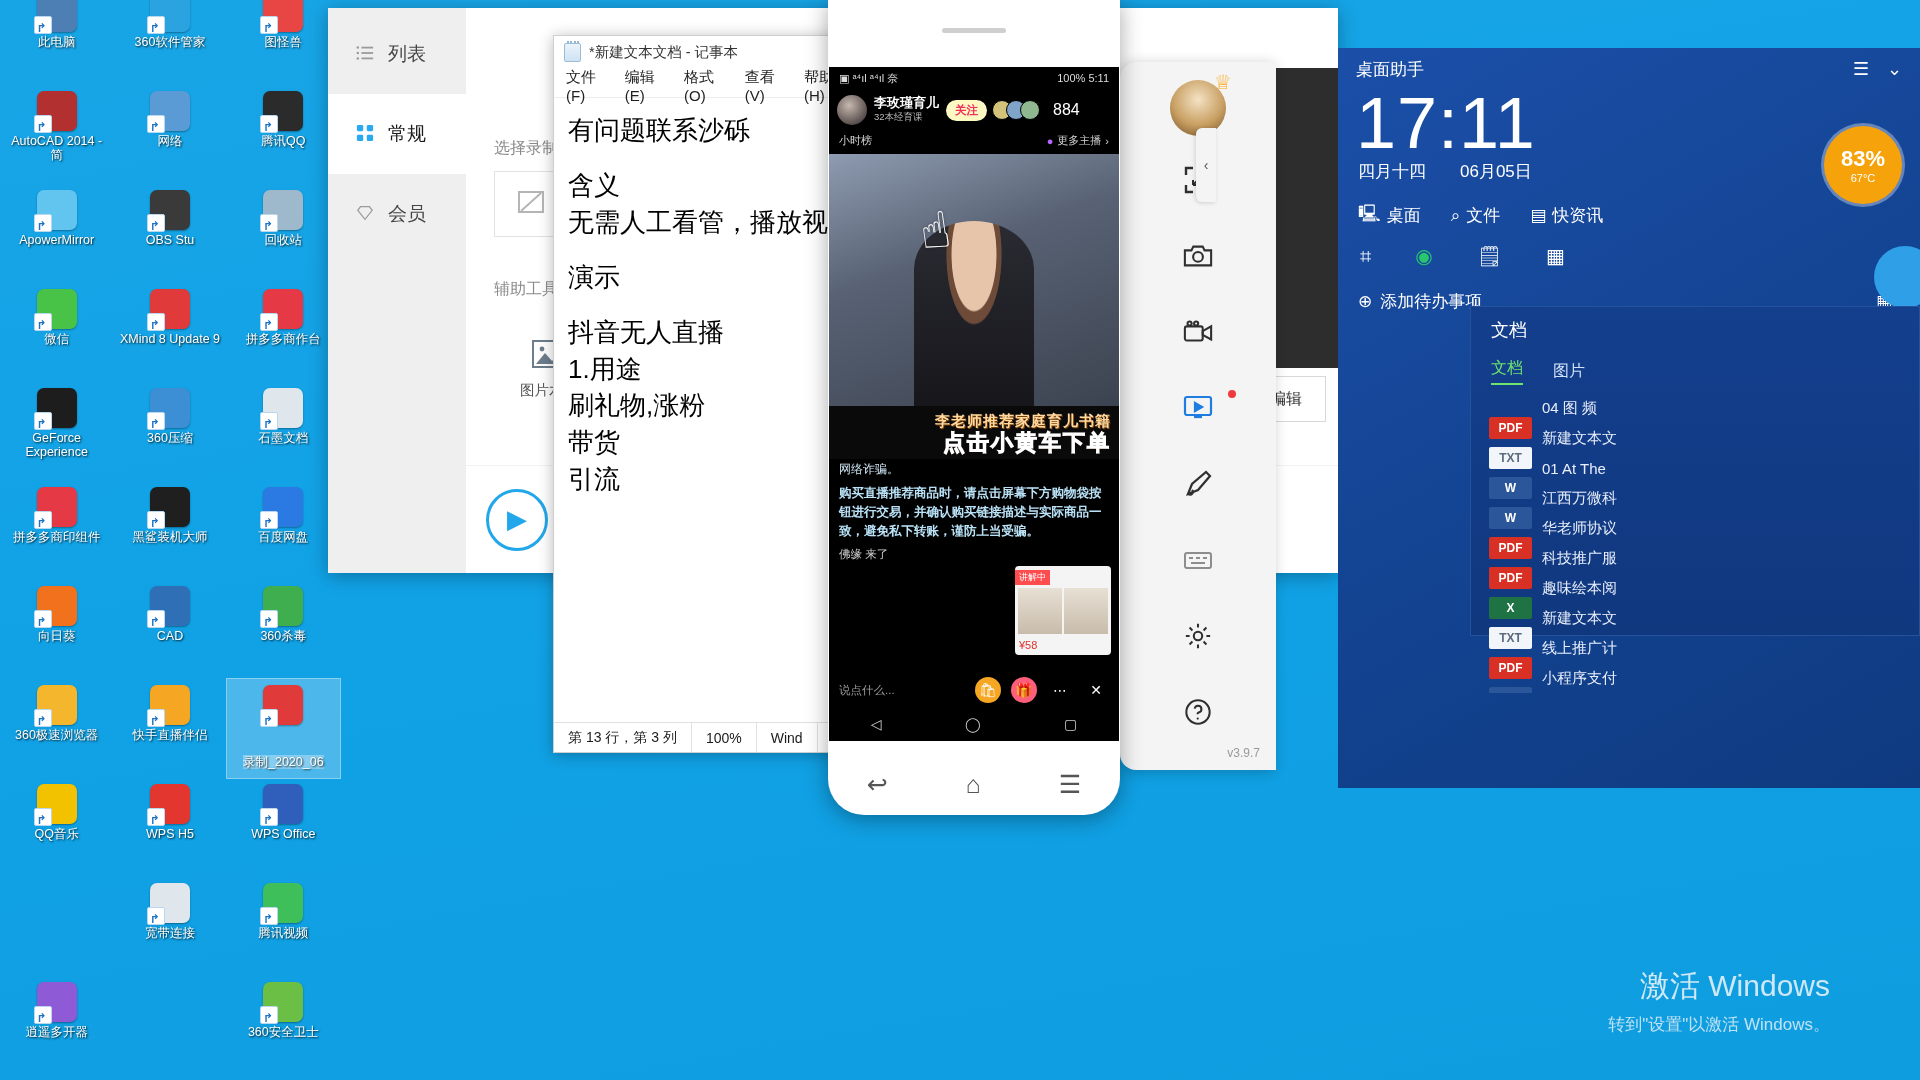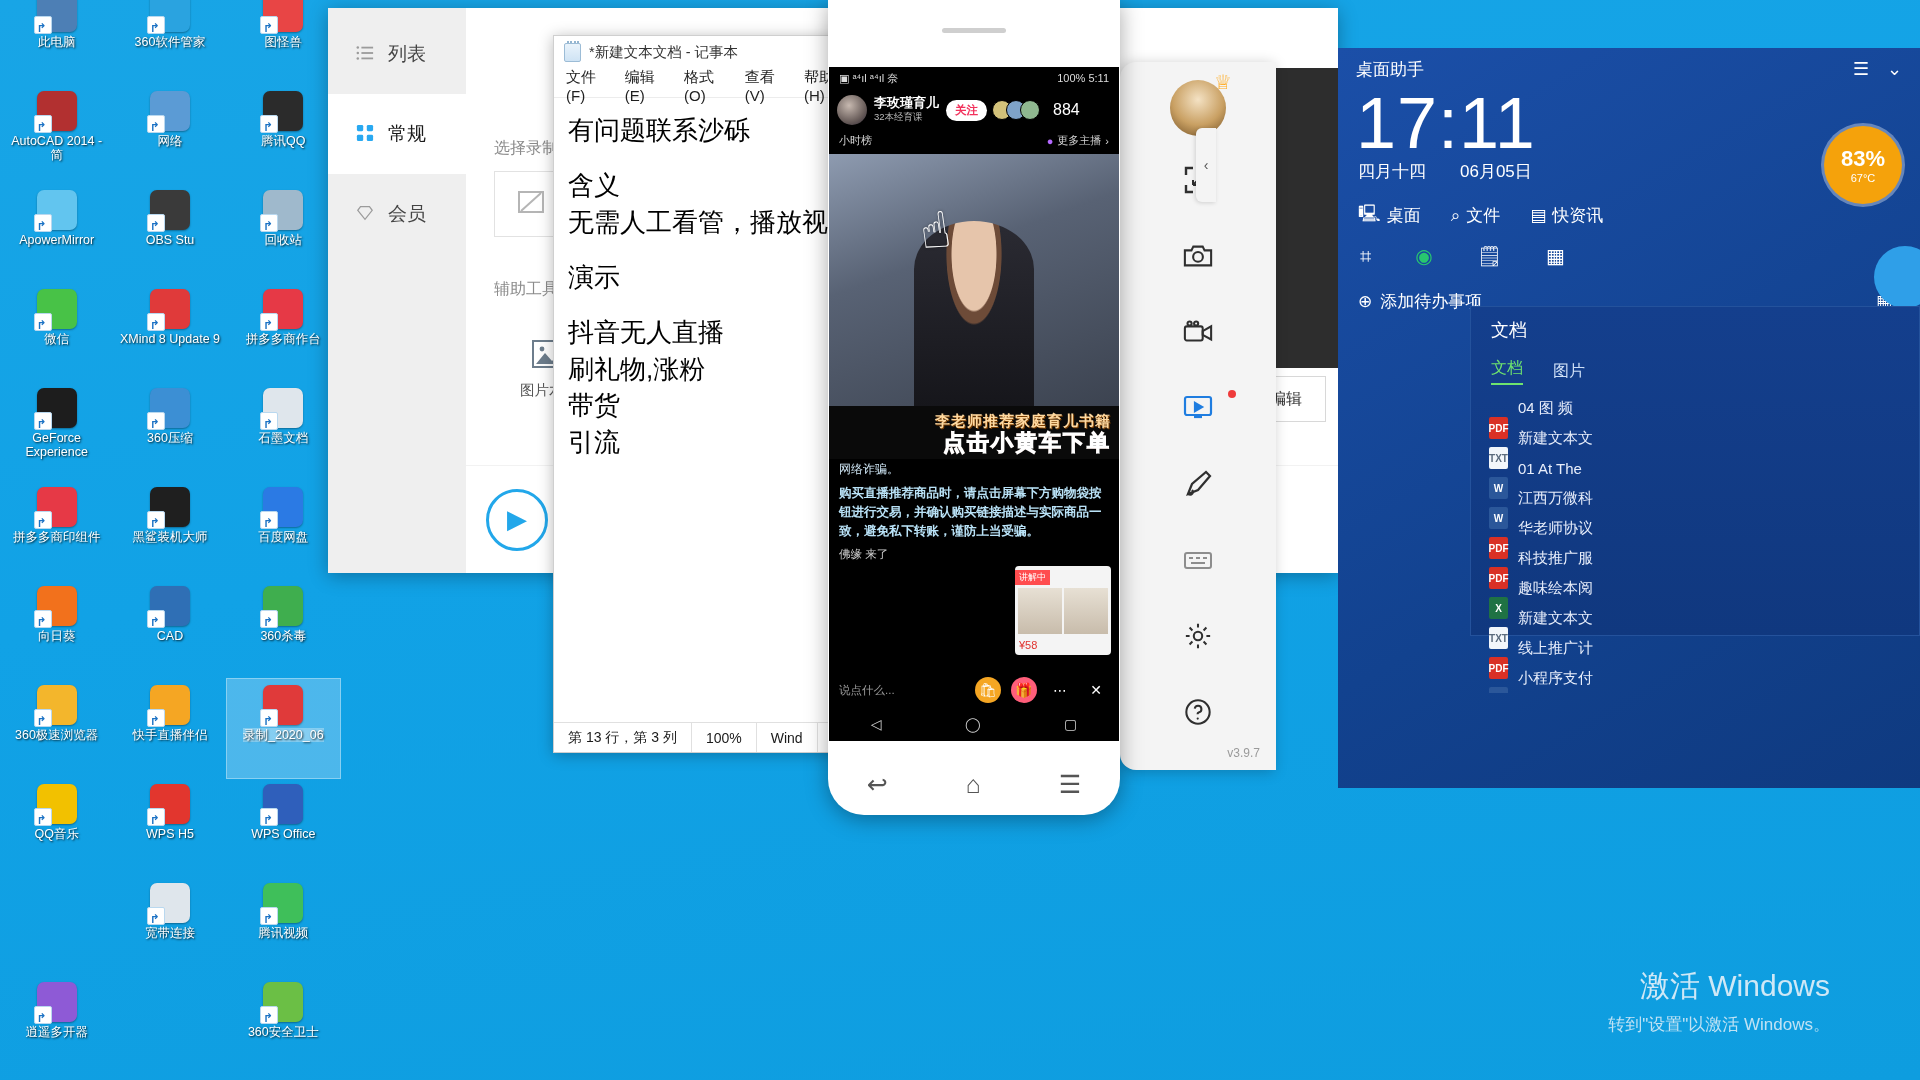--- a/index.html
+++ b/index.html
@@ -38,21 +38,21 @@
   .dicon .glyph::before{
     content:"\21B1"; position:absolute; left:0px; bottom:-3px;
     font-size:12px;color:#1c72c4; z-index:2; font-weight:bold;
   }
   .dicon .lbl{
     margin-top:3px;font-size:12.5px;color:#fff;text-align:center;
     line-height:1.15; max-width:104px; word-break:break-word;
     text-shadow:1px 1px 2px rgba(0,0,0,.85);
   }
   .dicon.sel .lbl{ background:rgba(255,255,255,.32); }
-  .dicon.sel{ background:rgba(150,210,245,.45); outline:1px solid rgba(255,255,255,.5);}
+  .dicon.sel{ background:rgba(150,210,245,.45); outline:1px solid rgba(255,255,255,.5);gap:27px;}
   
   #ev{
     position:absolute; left:328px; top:8px; width:1010px; height:565px;
     background:#fff; box-shadow:0 3px 18px rgba(0,0,0,.3);
     display:flex; overflow:hidden;
   }
   #ev .nav{ width:138px; background:#efefef; padding-top:6px;}
   #ev .nav .item{
     height:80px;display:flex;align-items:center;gap:12px;padding-left:28px;
     font-size:19px;color:#444;
@@ -111,21 +111,21 @@
   #phone .notch{width:64px;height:5px;border-radius:3px;background:#cfcfcf;margin-top:28px;}
   #phone .screen{
     margin-top:22px;width:290px;flex:1;background:#000;position:relative;overflow:hidden;
     color:#fff;
   }
   .statusbar{height:22px;display:flex;align-items:center;padding:0 10px;font-size:11px;color:#ddd;justify-content:space-between;}
   .streamrow{display:flex;align-items:center;gap:7px;padding:6px 8px;}
   .avatar{width:30px;height:30px;border-radius:50%;background:radial-gradient(circle at 40% 35%,#c7b9b0,#6b5f5c 60%,#2b2430);flex:none;}
   .sname{font-size:13px;font-weight:bold;line-height:1.15;}
   .ssub{font-size:9.5px;color:#bbb;}
-  .follow{background:#ffffff;color:#f2325c;font-size:11.5px;font-weight:bold;border-radius:11px;padding:3px 9px;}
+  .follow{background:#fef9c3;color:#f2325c;font-size:11.5px;font-weight:bold;border-radius:11px;padding:3px 9px;}
   .viewers{display:flex;align-items:center;gap:-6px;margin-left:4px;}
   .vdot{width:20px;height:20px;border-radius:50%;margin-left:-6px;border:1px solid #000;}
   .count{font-size:16px;margin-left:6px;}
   .rankrow{display:flex;align-items:center;justify-content:space-between;padding:2px 10px 6px;font-size:11px;color:#d5d5d5;}
   .rank-right{display:flex;align-items:center;gap:4px;}
   .vid{height:252px;background:linear-gradient(160deg,#8e9bb0,#586274 40%,#3c4350);position:relative;overflow:hidden;}
   .vid .teacher{position:absolute;left:50%;transform:translateX(-50%);bottom:0;width:120px;height:185px;background:radial-gradient(ellipse at 50% 18%,#e6c5ab 0 26%,#6d4b38 27% 32%,transparent 33%),linear-gradient(#2b2b33,#16161b);border-radius:50% 50% 0 0/26% 26% 0 0;}
   .banner{background:#0a0a0a;padding:6px 8px 4px;text-align:right;}
   .b1{font-size:15px;font-weight:bold;color:#ffd9a0;text-shadow:1px 1px 0 #7a3d00;letter-spacing:1px;}
   .b2{font-size:22px;font-weight:bold;color:#ff5a1f;-webkit-text-stroke:1px #fff;letter-spacing:2px;line-height:1.1;}
@@ -194,21 +194,21 @@
   
   #doclist{
     position:absolute;left:1470px;top:306px;width:450px;height:330px;
     background:linear-gradient(#143f8d,#10387f);border:1px solid #24529c;
   }
   #doclist .dh{height:46px;display:flex;align-items:center;padding-left:20px;font-size:18px;color:#fff;}
   #doclist .tabs{display:flex;gap:30px;padding:0 20px;height:36px;align-items:center;font-size:16px;color:#cfe0f7;}
   #doclist .tabs .t.active{color:#6ee36e;border-bottom:2px solid #6ee36e;padding-bottom:4px;}
   #doclist .rows{padding:4px 0 0 18px;overflow:hidden;}
   .drow{display:flex;align-items:center;gap:10px;height:30px;font-size:15px;color:#e8eefb;white-space:nowrap;}
-  .ficon{width:19px;height:22px;border-radius:2px;display:flex;align-items:center;justify-content:center;font-size:10px;font-weight:bold;color:#fff;flex:none;margin-top:40px;}
+  .ficon{width:43px;height:22px;border-radius:2px;display:flex;align-items:center;justify-content:center;font-size:12px;font-weight:bold;color:#fff;flex:none;margin-top:40px;}
   .f-txt{background:#f2f6fb;color:#5b6b7d;}
   .f-doc{background:#2b579a;}
   .f-pdf{background:#d93025;}
   .f-xls{background:#1f7244;}
   
   #wm{position:absolute;right:90px;bottom:44px;text-align:right;color:#cfe8f6;}
   #wm .l1{font-size:30px;}
   #wm .l2{font-size:17px;margin-top:6px;opacity:.92;}
   
   #hand{position:absolute;left:920px;top:202px;font-size:50px;color:#fff;transform:rotate(-8deg);text-shadow:0 0 3px rgba(0,0,0,.5);}
@@ -453,20 +453,21 @@
     </div>
   <div class="doc" id="np-doc">
       <p>有问题联系沙砾</p>
       <p class="blank"></p>
       <p>含义</p>
       <p>无需人工看管，播放视频</p>
       <p class="blank"></p>
       <p>演示</p>
       <p class="blank"></p>
       <p>抖音无人直播</p>
+      <p>1.用途</p>
       <p>刷礼物,涨粉</p>
       <p>带货</p>
       <p>引流</p>
     </div>
   <div class="sbar">
     <span>第 13 行，第 3 列</span>
     <span>100%</span>
     <span>Wind</span>
   </div>
 </div>

